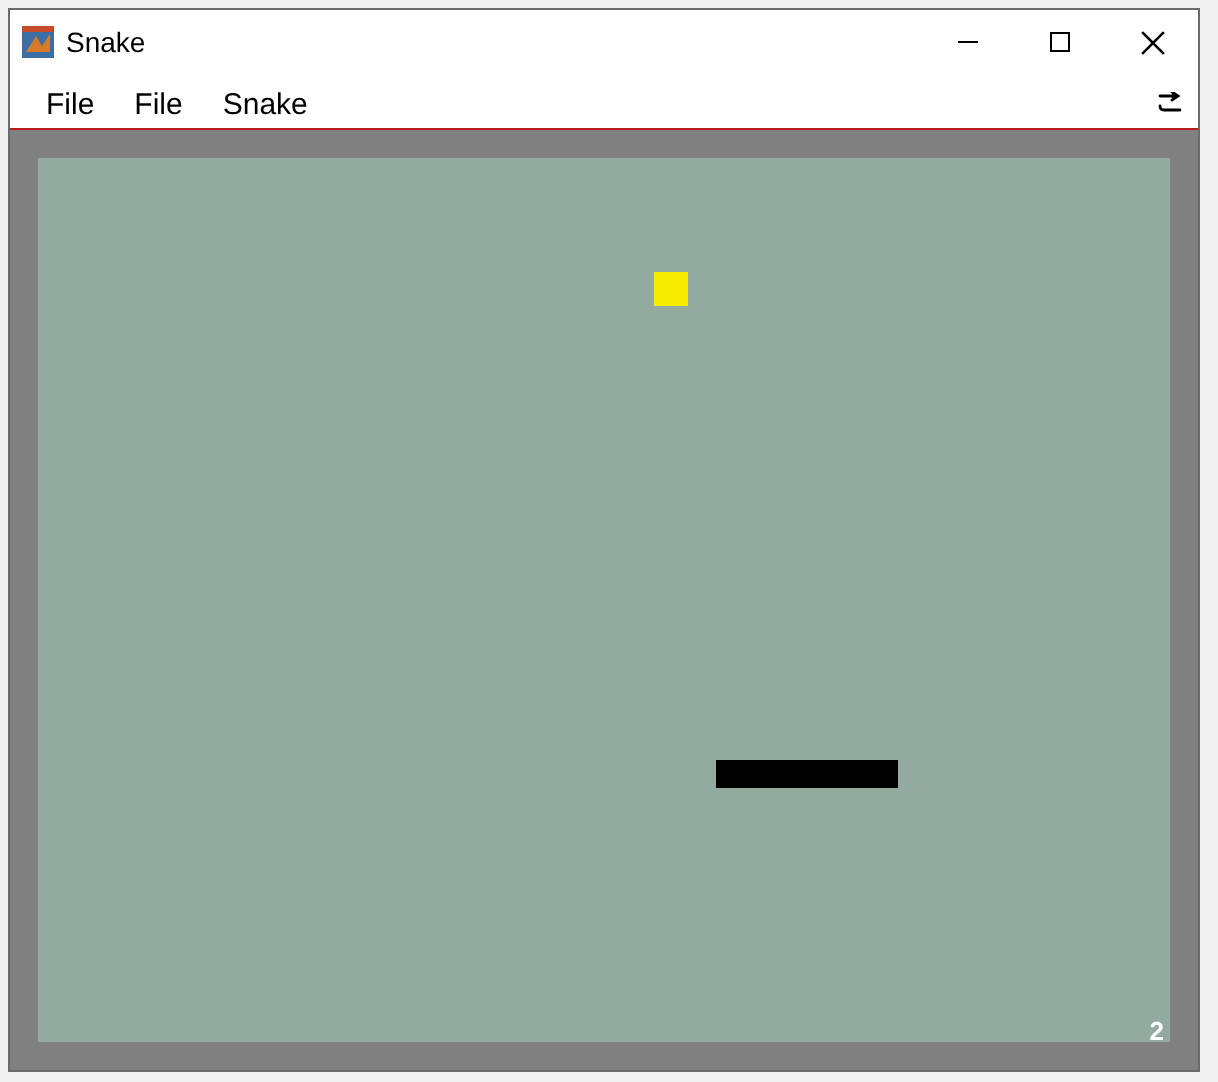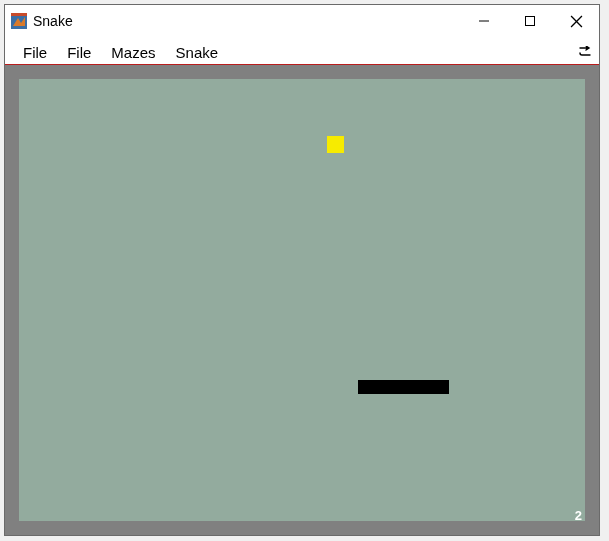--- a/index.html
+++ b/index.html
@@ -128,21 +128,20 @@
             <line x1="1" y1="1" x2="11" y2="11" stroke="#000" stroke-width="1.2"></line>
             <line x1="11" y1="1" x2="1" y2="11" stroke="#000" stroke-width="1.2"></line>
           </svg>
       </div>
     </div>
   </div>
 
   <div class="menubar">
     <div class="menu-item">File</div>
     <div class="menu-item">File</div>
-    <div class="menu-item">Mazes</div>
     <div class="menu-item">Snake</div>
     <div class="menu-spacer"></div>
     <span class="menu-arrow">
       <svg width="14" height="10" viewBox="0 0 14 10">
         <path d="M1 2 L9 2 M7 0 L10 2 L7 4 M1 7 Q1 9 3 9 L11 9" fill="none" stroke="#000" stroke-width="1.4" stroke-linecap="round"></path>
         <polygon points="10,2 7,0 7,4" fill="#000"></polygon>
       </svg>
     </span>
   </div>
 

